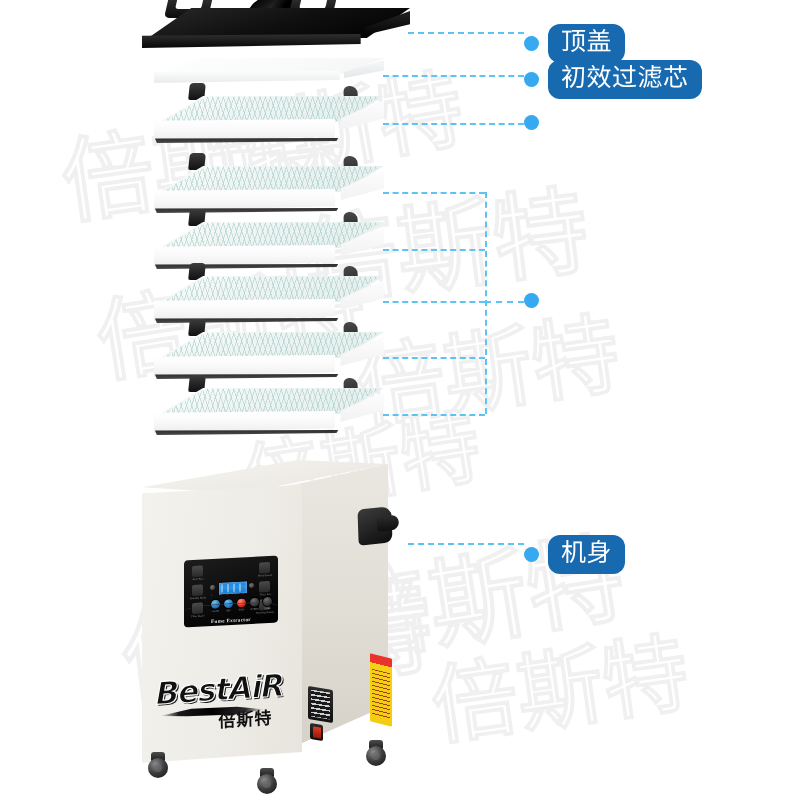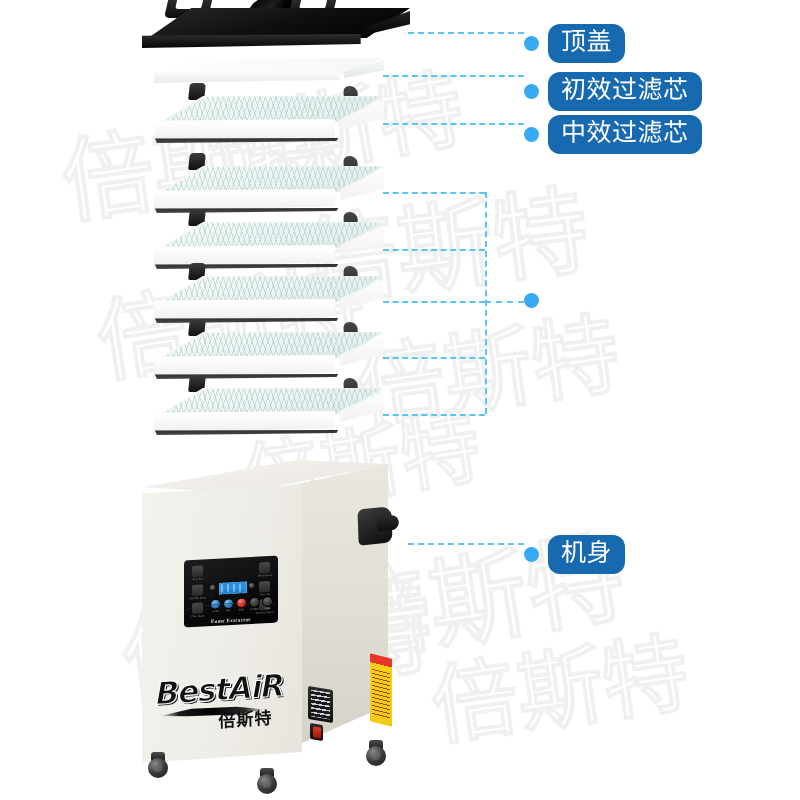--- a/index.html
+++ b/index.html
@@ -477,27 +477,26 @@
       <div class="dash-h" style="left: 383px; top: 301px; width: 102px;"></div>
       <div class="dash-h" style="left: 383px; top: 357px; width: 102px;"></div>
       <div class="dash-h" style="left: 383px; top: 414px; width: 102px;"></div>
       <div class="dash-v" style="left: 485px; top: 192px; height: 222px;"></div>
     </div>
   <div id="callouts-layer">
       <div class="callout" style="left: 524px; top: 24px;">
         <div class="cdot"></div>
         <div class="cpill">顶盖</div>
       </div>
-      <div class="callout" style="left: 524px; top: 72px;">
+      <div class="callout" style="left: 524px; top: 60px;">
         <div class="cdot"></div>
         <div class="cpill">初效过滤芯</div>
       </div>
       <div class="callout" style="left: 524px; top: 115px;">
         <div class="cdot"></div>
-        <div class="cpill">中效过滤芯</div>
       </div>
       <div class="callout" style="left: 524px; top: 293px;">
         <div class="cdot"></div>
       </div>
       <div class="callout" style="left: 524px; top: 535px;">
         <div class="cdot"></div>
         <div class="cpill">机身</div>
       </div>
     </div>
 

